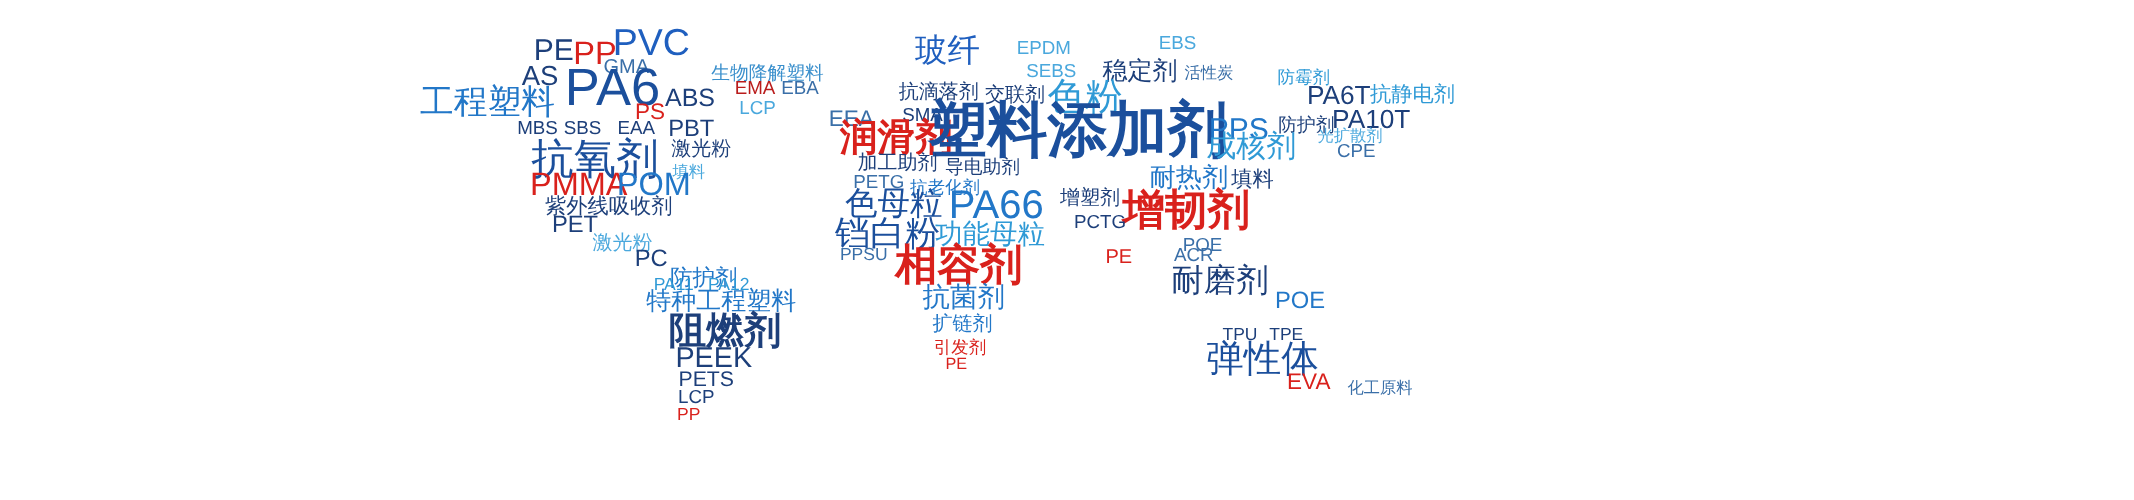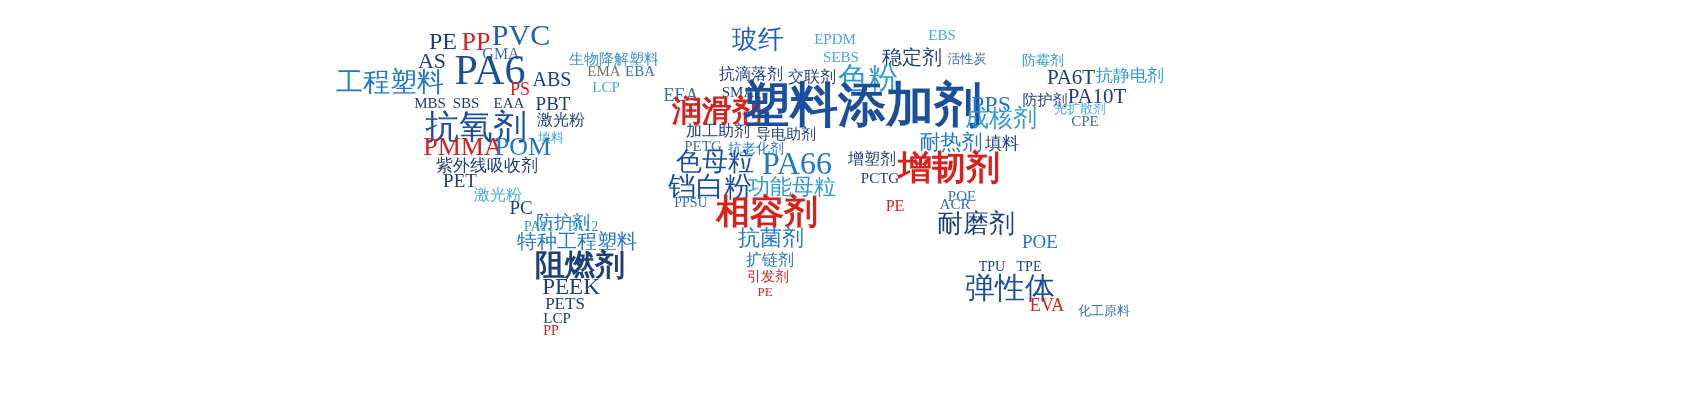--- a/index.html
+++ b/index.html
@@ -23,33 +23,33 @@
     line-height: 1;
     font-weight: 400;
     transform: translate(-50%, -50%);
     user-select: none;
   }
   .w-bold { font-weight: 700; }
 </style>
 </head>
 <body>
 
-<div id="wordcloud-canvas" style="width: 1539px; height: 400px; background: rgb(255, 255, 255); font-family: Liberation Serif, serif;">
+<div id="wordcloud-canvas" style="width: 1539px; height: 400px; background: rgb(255, 255, 255);">
     <span class="word" style="left: 443px; top: 41px; font-size: 24px; color: rgb(29, 63, 122); font-weight: 400;">PE</span>
     <span class="word" style="left: 476px; top: 42px; font-size: 26px; color: rgb(217, 33, 28); font-weight: 400;">PP</span>
     <span class="word" style="left: 521px; top: 35px; font-size: 30px; color: rgb(31, 95, 191); font-weight: 400;">PVC</span>
     <span class="word" style="left: 501px; top: 54px; font-size: 16px; color: rgb(58, 111, 168); font-weight: 400;">GMA</span>
     <span class="word" style="left: 614px; top: 59px; font-size: 15px; color: rgb(58, 143, 204); font-weight: 400;">生物降解塑料</span>
     <span class="word" style="left: 758px; top: 40px; font-size: 26px; color: rgb(31, 95, 191); font-weight: 400;">玻纤</span>
     <span class="word" style="left: 835px; top: 39px; font-size: 15px; color: rgb(74, 168, 221); font-weight: 400;">EPDM</span>
     <span class="word" style="left: 942px; top: 35px; font-size: 15px; color: rgb(74, 168, 221); font-weight: 400;">EBS</span>
     <span class="word" style="left: 432px; top: 61px; font-size: 22px; color: rgb(29, 63, 122); font-weight: 400;">AS</span>
     <span class="word" style="left: 490px; top: 70px; font-size: 42px; color: rgb(27, 79, 156); font-weight: 400;">PA6</span>
     <span class="word" style="left: 552px; top: 79px; font-size: 20px; color: rgb(29, 63, 122); font-weight: 400;">ABS</span>
-    <span class="word" style="left: 604px; top: 71px; font-size: 15px; color: #737373; font-weight: 400;">EMA</span>
+    <span class="word" style="left: 604px; top: 71px; font-size: 15px; color: #b91c1c; font-weight: 400;">EMA</span>
     <span class="word" style="left: 640px; top: 71px; font-size: 15px; color: rgb(58, 111, 168); font-weight: 400;">EBA</span>
     <span class="word" style="left: 681px; top: 83px; font-size: 18px; color: rgb(58, 111, 168); font-weight: 400; margin-top: 12px;">EEA</span>
     <span class="word" style="left: 606px; top: 87px; font-size: 15px; color: rgb(74, 168, 221); font-weight: 400;">LCP</span>
     <span class="word" style="left: 390px; top: 82px; font-size: 27px; color: rgb(34, 119, 200); font-weight: 400;">工程塑料</span>
     <span class="word" style="left: 841px; top: 57px; font-size: 15px; color: rgb(74, 168, 221); font-weight: 400;">SEBS</span>
     <span class="word" style="left: 912px; top: 57px; font-size: 20px; color: rgb(29, 63, 122); font-weight: 400;">稳定剂</span>
     <span class="word" style="left: 967px; top: 58px; font-size: 13px; color: rgb(58, 111, 168); font-weight: 400;">活性炭</span>
     <span class="word" style="left: 1043px; top: 61px; font-size: 14px; color: rgb(47, 154, 214); font-weight: 400;">防霉剂</span>
     <span class="word" style="left: 751px; top: 74px; font-size: 16px; color: rgb(29, 63, 122); font-weight: 400;">抗滴落剂</span>
     <span class="word" style="left: 812px; top: 77px; font-size: 16px; color: rgb(29, 63, 122); font-weight: 400;">交联剂</span>

